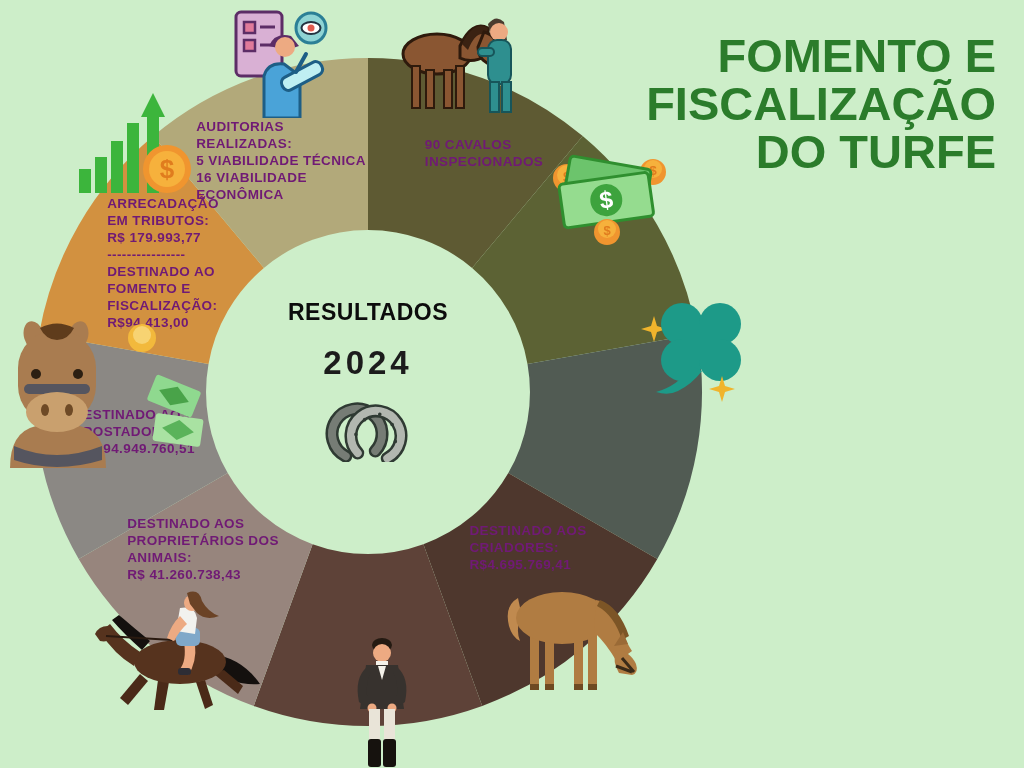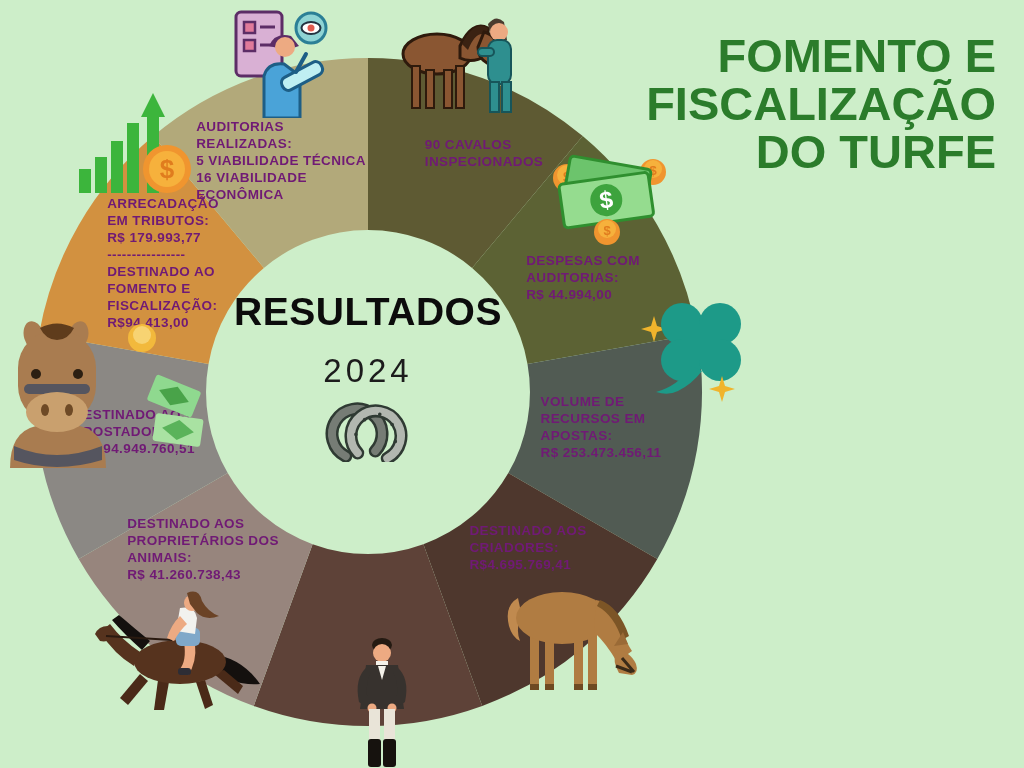--- a/index.html
+++ b/index.html
@@ -21,22 +21,22 @@
   .lp4{left:528px;top:547px;}
   .lp5{left:371px;top:600px;}
   .lp6{left:203px;top:549px;}
   .lp7{left:134px;top:431px;}
   .lp8{left:163px;top:263px;}
   .lp9{left:281px;top:160px;}
   .center-text{
     position:absolute;left:368px;top:340px;transform:translate(-50%,-50%);
     text-align:center;z-index:3;white-space:nowrap;
   }
-  .center-heading{font-size:39px;font-weight:bold;letter-spacing:.5px;color:#0c0c0c;}
-  .center-year{font-size:33px;font-weight:normal;letter-spacing:4px;color:#1c1c1c;margin-top:18px;}
+  .center-heading{font-size:23px;font-weight:bold;letter-spacing:.5px;color:#0c0c0c;}
+  .center-year{font-size:33px;font-weight:bold;letter-spacing:4px;color:#1c1c1c;margin-top:18px;}
   .horseshoes{position:absolute;left:368px;top:430px;transform:translate(-50%,-50%);z-index:3;}
   .page-title{
     position:absolute;right:28px;top:32px;text-align:right;z-index:4;
     font-size:47px;font-weight:bold;line-height:48px;letter-spacing:0px;
     white-space:pre-line;
   }
   .deco{position:absolute;z-index:5;}
   .d-audit{left:222px;top:6px;}
   .d-growth{left:75px;top:85px;}
   .d-vet{left:392px;top:4px;}
@@ -59,27 +59,20 @@
       <path d="M 657.3 559.0 A 334 334 0 0 1 482.2 705.9 L 423.4 544.2 A 162 162 0 0 0 508.3 473.0 Z" fill="#4e372d"></path>
       <path d="M 482.2 705.9 A 334 334 0 0 1 253.8 705.9 L 312.6 544.2 A 162 162 0 0 0 423.4 544.2 Z" fill="#5e4238"></path>
       <path d="M 253.8 705.9 A 334 334 0 0 1 78.7 559.0 L 227.7 473.0 A 162 162 0 0 0 312.6 544.2 Z" fill="#97857d"></path>
       <path d="M 78.7 559.0 A 334 334 0 0 1 39.1 334.0 L 208.5 363.9 A 162 162 0 0 0 227.7 473.0 Z" fill="#8b8884"></path>
       <path d="M 39.1 334.0 A 334 334 0 0 1 153.3 136.1 L 263.9 267.9 A 162 162 0 0 0 208.5 363.9 Z" fill="#d29140"></path>
       <path d="M 153.3 136.1 A 334 334 0 0 1 368.0 58.0 L 368.0 230.0 A 162 162 0 0 0 263.9 267.9 Z" fill="#b2a97a"></path>
     </svg>
 
   <div class="seg-label lp1">90 CAVALOS
 INSPECIONADOS</div>
-  <div class="seg-label lp2">DESPESAS COM
-AUDITORIAS:
-R$ 44.994,00</div>
-  <div class="seg-label lp3">VOLUME DE
-RECURSOS EM
-APOSTAS:
-R$ 253.473.456,11</div>
   <div class="seg-label lp4">DESTINADO AOS
 CRIADORES:
 R$4.695.769,41</div>
   <div class="seg-label lp6">DESTINADO AOS
 PROPRIETÁRIOS DOS
 ANIMAIS:
 R$ 41.260.738,43</div>
   <div class="seg-label lp7">DESTINADO AOS
 APOSTADORES:
 R$ 194.949.760,51</div>

